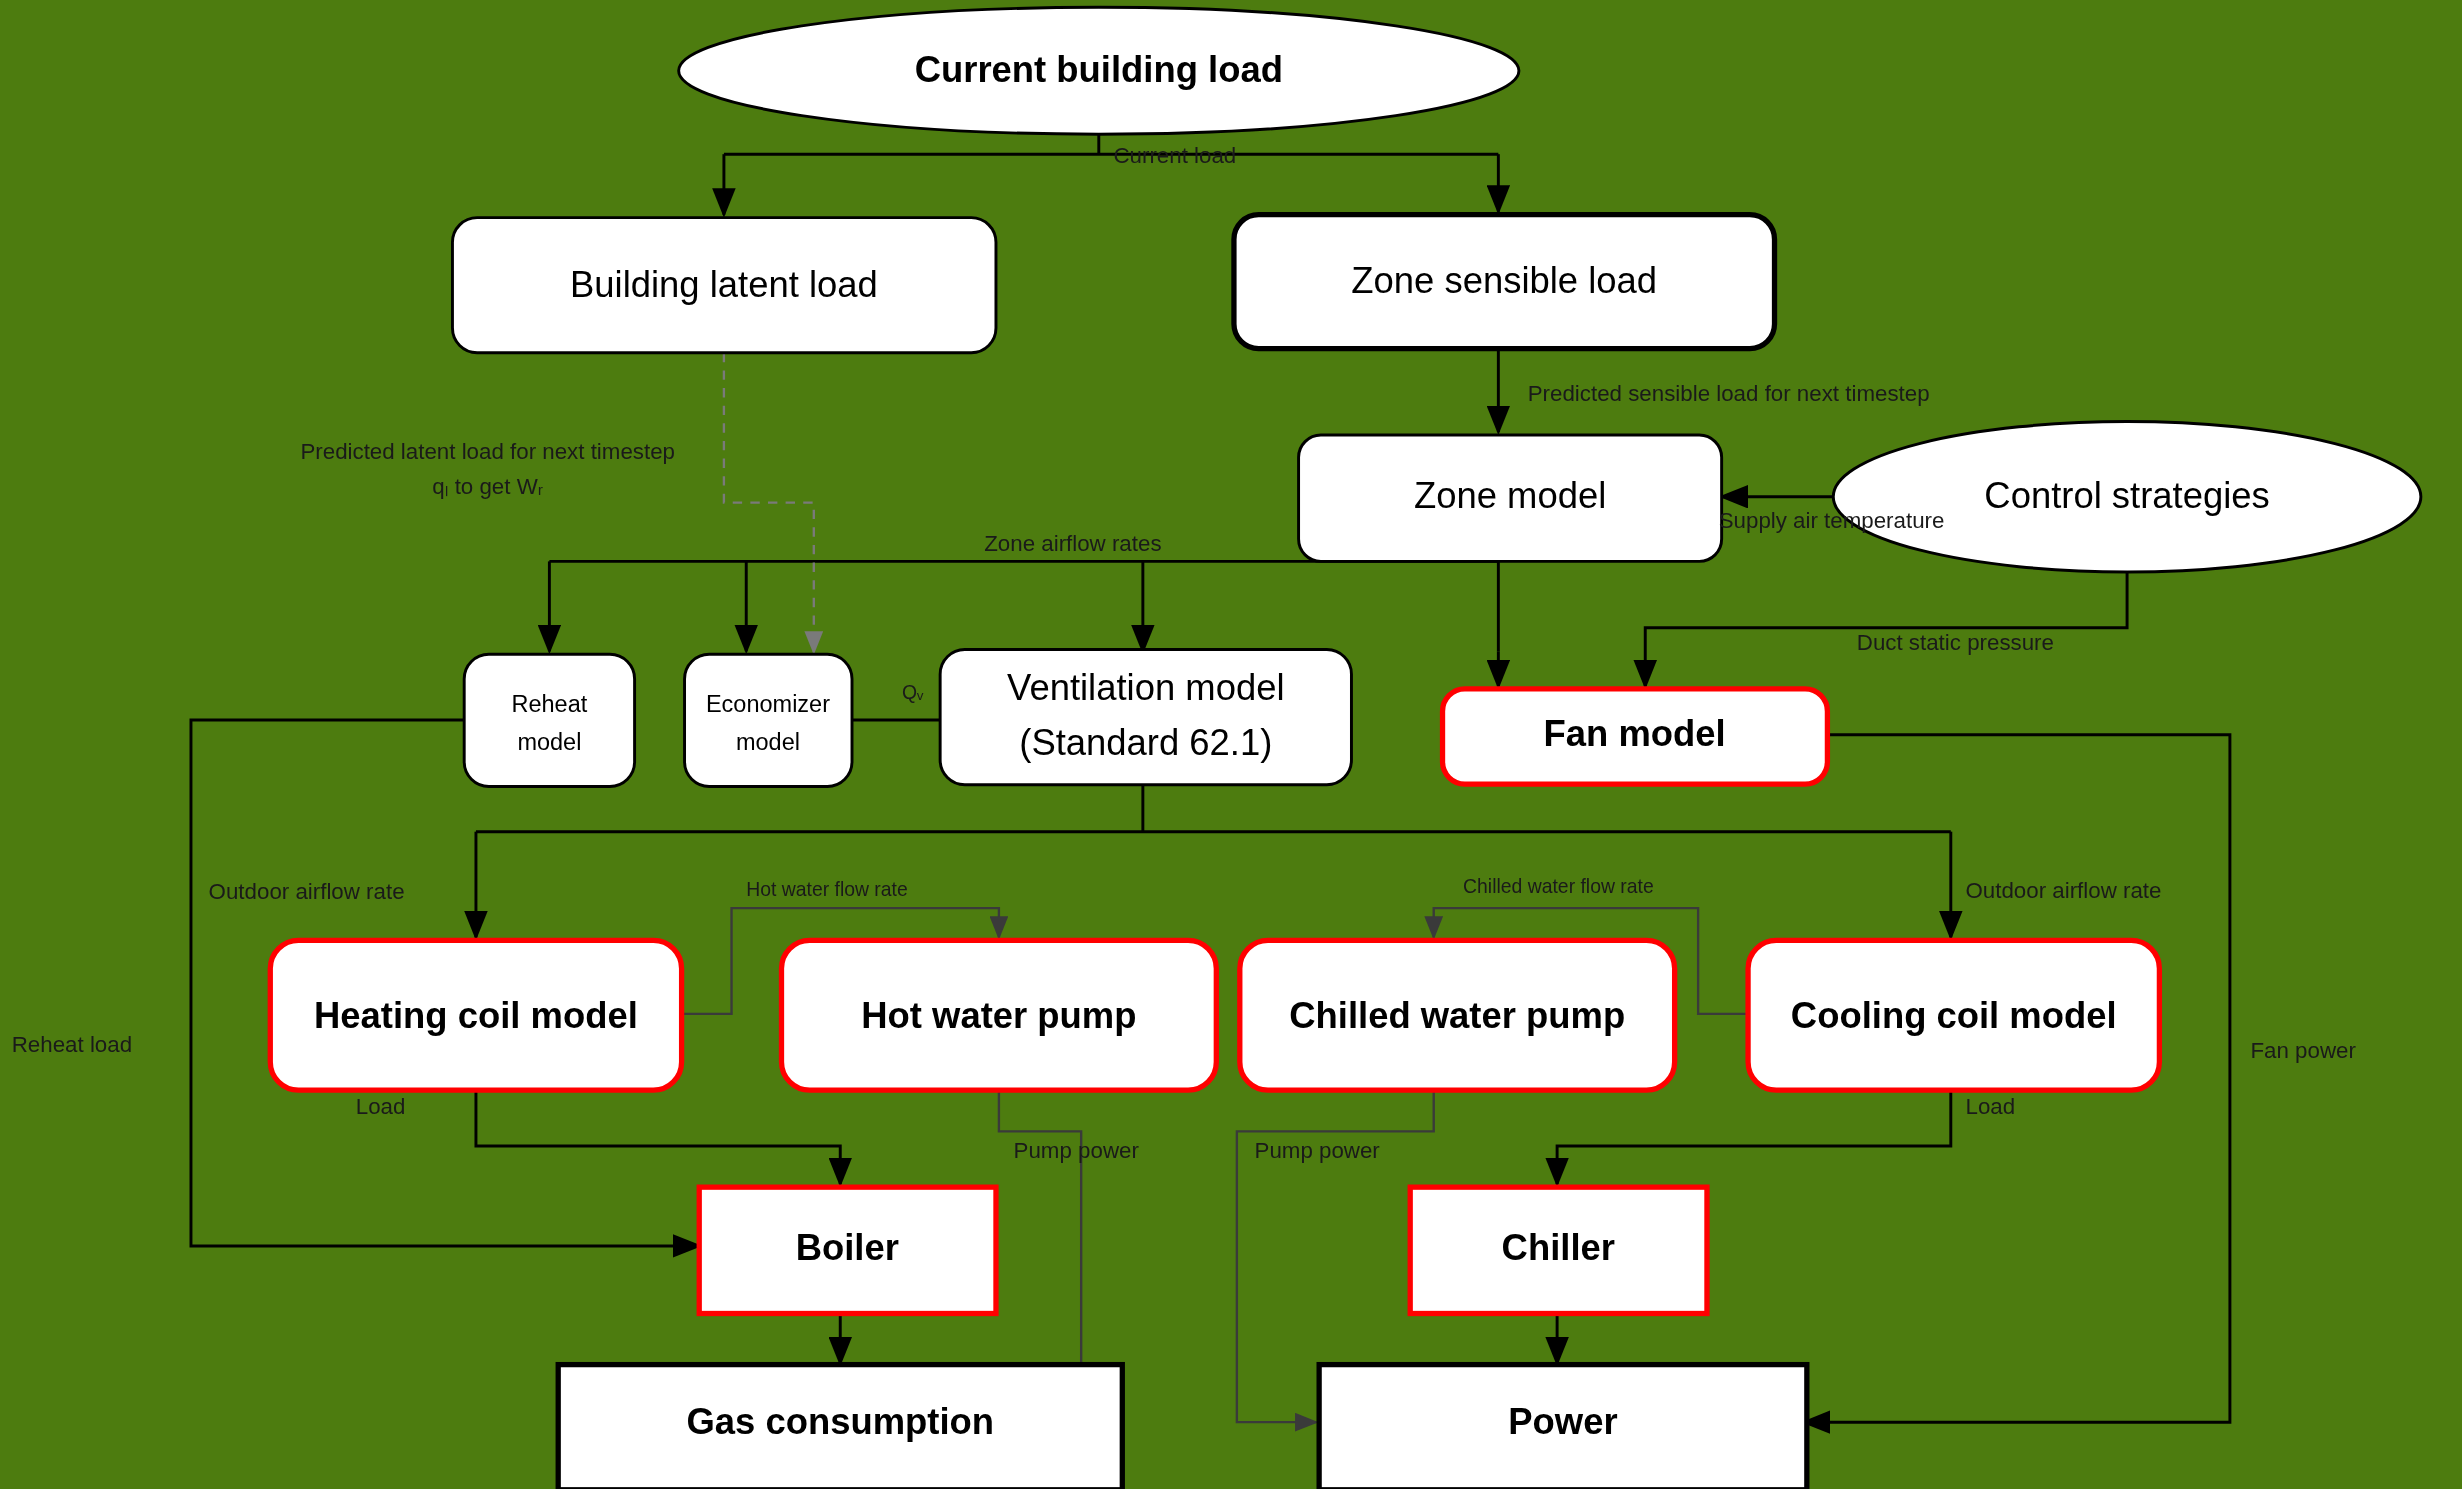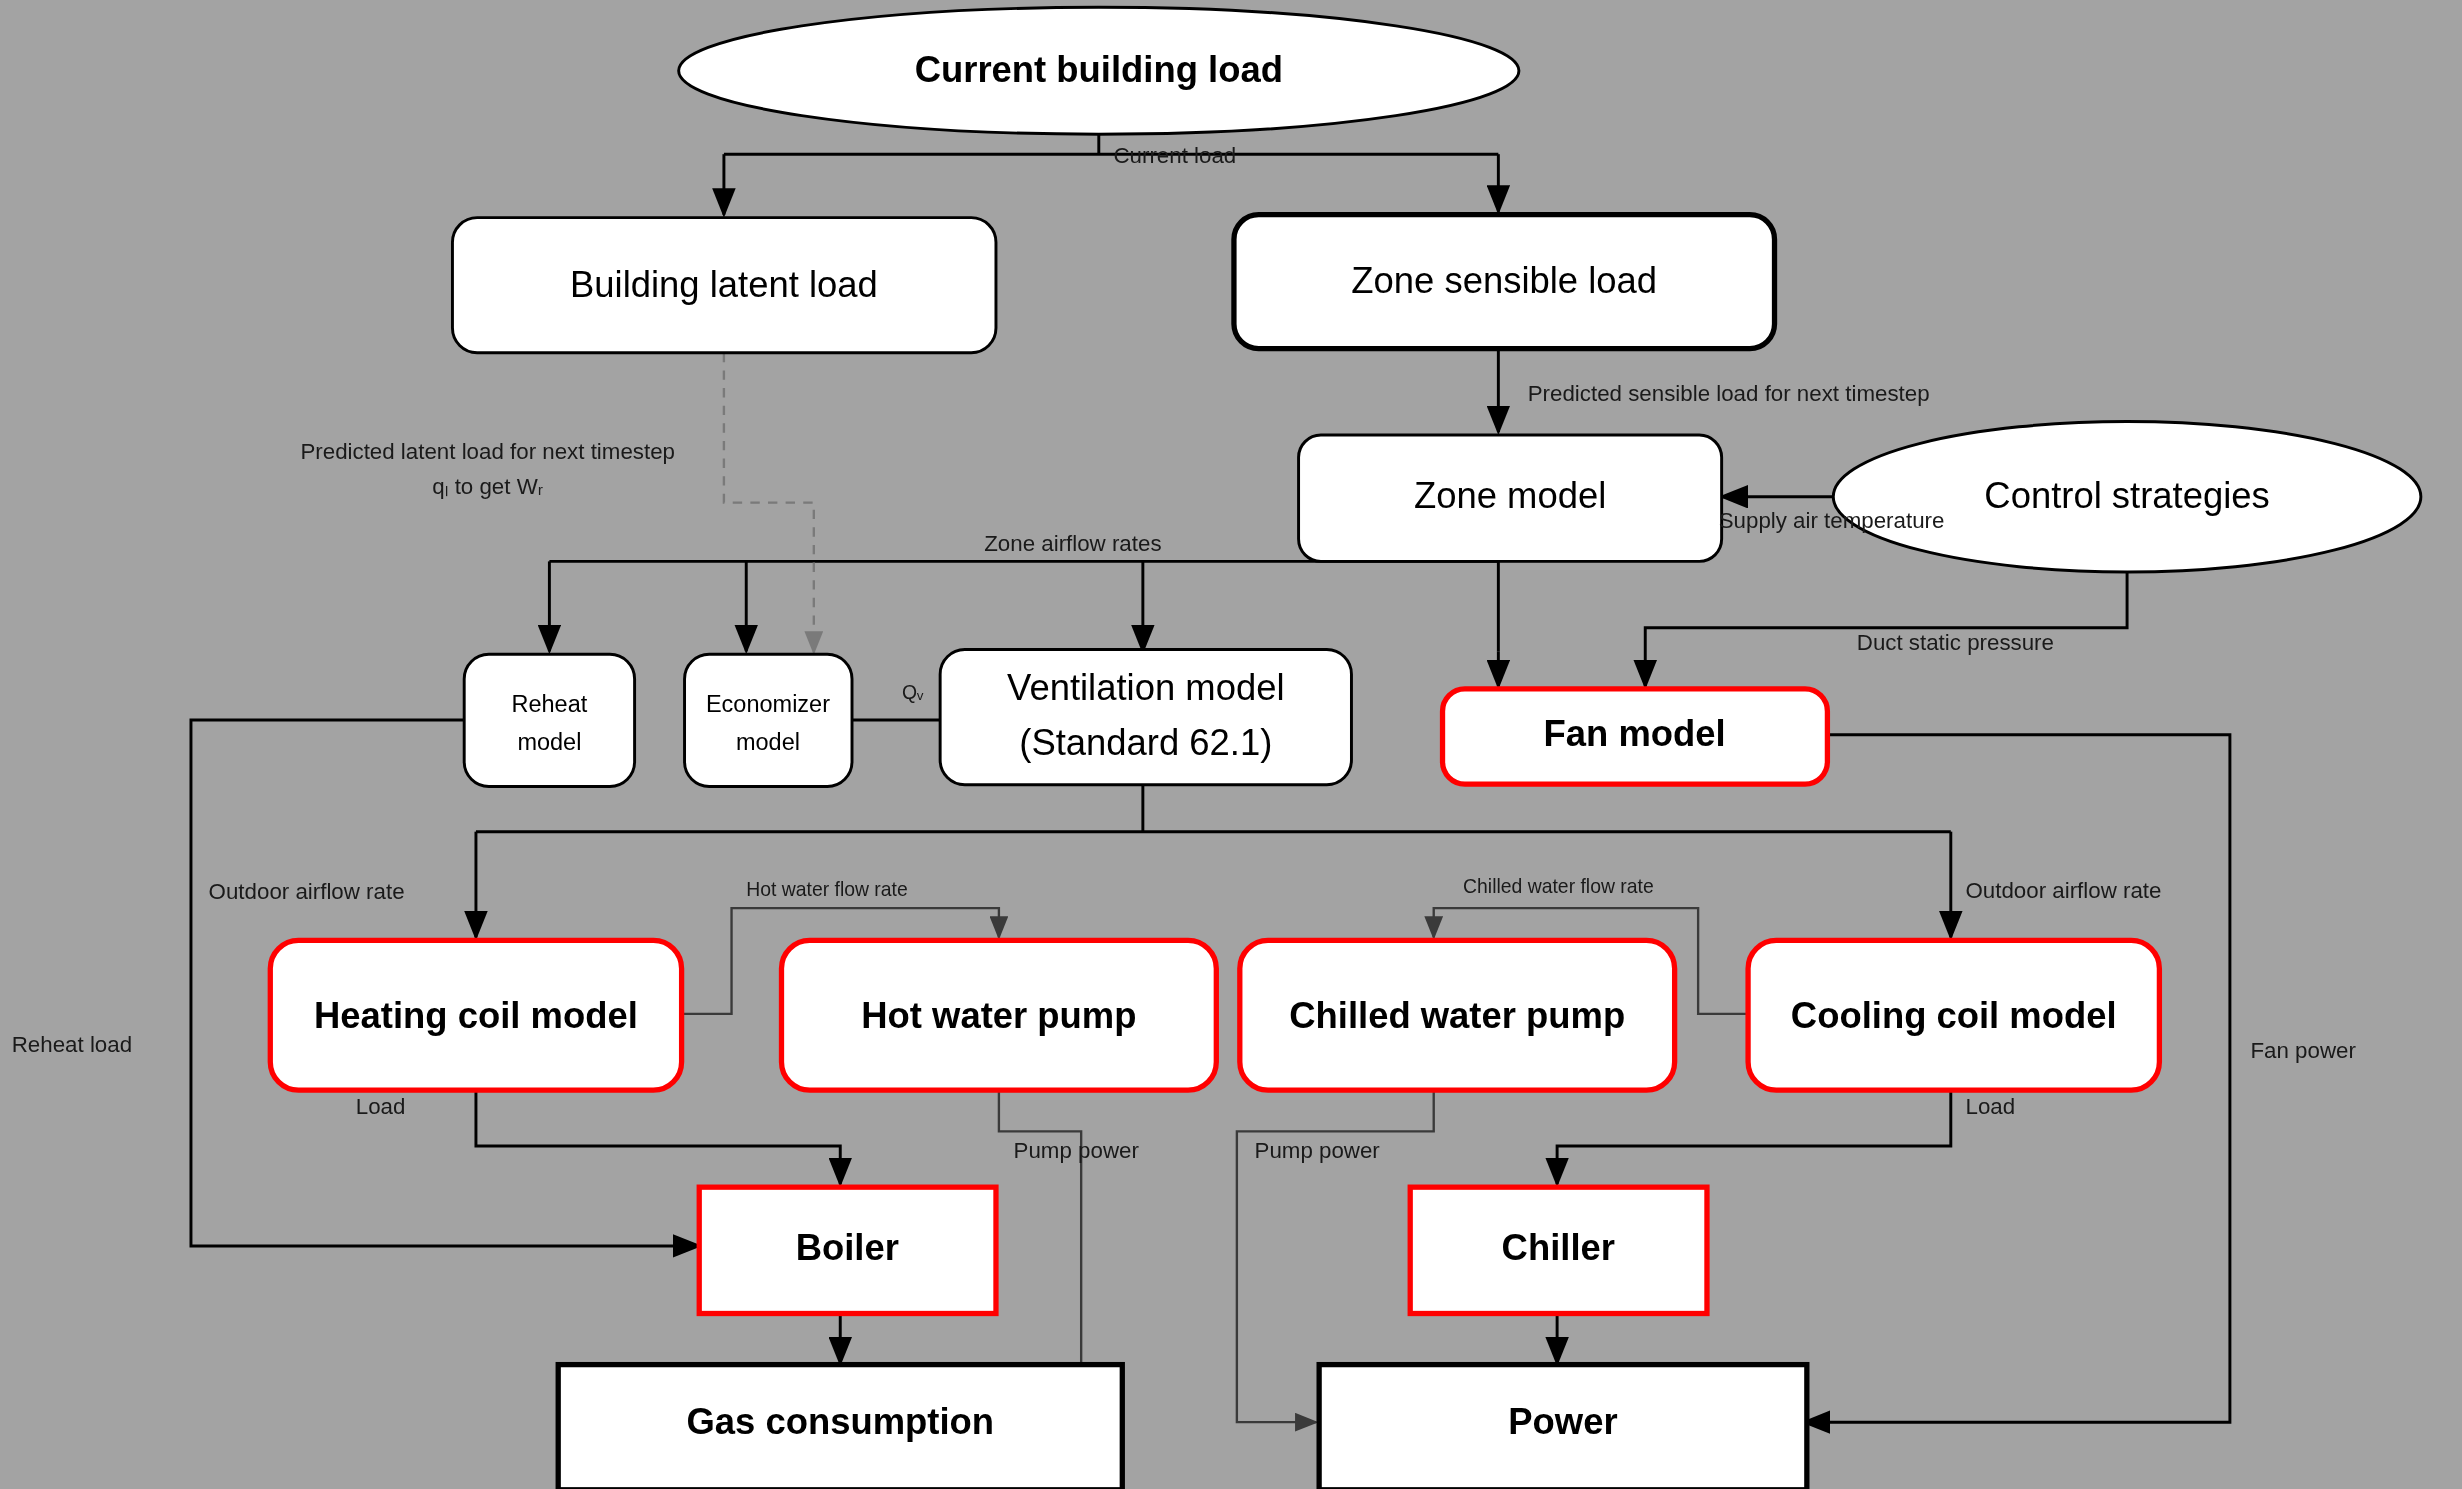--- a/index.html
+++ b/index.html
@@ -1,17 +1,17 @@
 <!DOCTYPE html>
 <html style="font-size:9.4px"><head>
 <meta charset="utf-8">
 <style>
   html,body{margin:0;padding:0;background:#ffffff;}
   body{font-family:"Liberation Sans",sans-serif;}
-  #stage{position:relative;width:2462px;height:1490px;background:#a3a3a3;overflow:hidden;}
+  #stage{position:relative;width:2462px;height:1490px;background:#4d7c0f;overflow:hidden;}
   svg{position:absolute;left:0;top:0;width:2462px;height:1490px;}
   .nd-label{font-family:"Liberation Sans",sans-serif;fill:#000;text-anchor:middle;dominant-baseline:middle;}
   .big{font-size:62px;}
   .bigb{font-size:62px;font-weight:bold;}
   .sml{font-size:40px;}
   .edge-label{font-family:"Liberation Sans",sans-serif;fill:#1a1a1a;font-size:38px;}
   .edge-label-sm{font-family:"Liberation Sans",sans-serif;fill:#1a1a1a;font-size:33px;}
   .ln{stroke:#000;stroke-width:5;fill:none;}
   .ln-thin{stroke:#3a3a3a;stroke-width:4;fill:none;}
   .ln-dash{stroke:#7a7a7a;stroke-width:4;fill:none;stroke-dasharray:16 14;}

